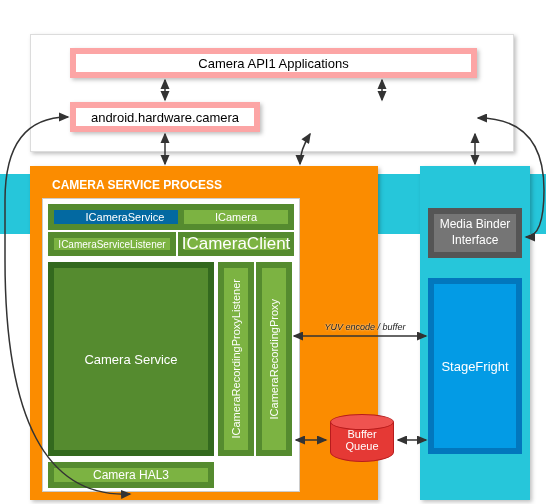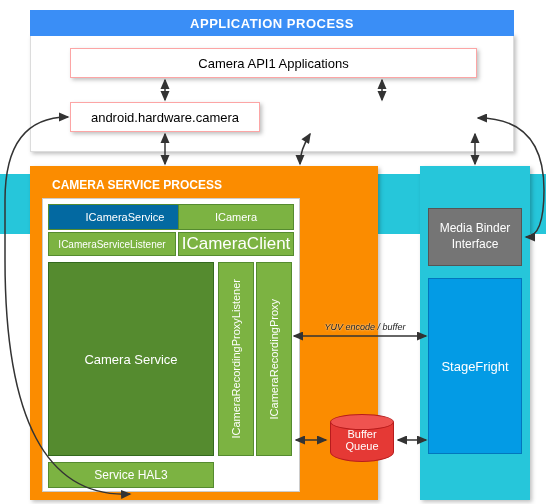--- a/index.html
+++ b/index.html
@@ -1,33 +1,30 @@
 <!DOCTYPE html>
 <html><head>
 <meta charset="utf-8">
 <style>
   * { box-sizing: border-box; margin: 0; padding: 0; }
   body { font-family: Arial, Helvetica, sans-serif; background: #fff; }
   .canvas { position: relative; width: 546px; height: 504px; background: #fff; }
-  .box { position: absolute; border: 1px solid #fca5a5; display: flex; align-items: center; justify-content: center; text-align: center; font-size: 13px; }
+  .box { position: absolute; border: 6px solid #fca5a5; display: flex; align-items: center; justify-content: center; text-align: center; font-size: 13px; }
   .shadow { box-shadow: 2px 2px 4px rgba(0,0,0,0.25); }
   svg.arrows { position: absolute; top:0; left:0; width:546px; height:504px; pointer-events:none; }
 </style>
 </head>
 <body>
 
 <div class="canvas">
 
   <div style="position:absolute; left:0; top:174px; width:546px; height:60px; background:#26c6da;"></div>
 
   <div style="position:absolute; left:30px; top:34px; width:484px; height:118px; background:#fff; border:1px solid #dcdcdc; box-shadow:2px 2px 4px rgba(0,0,0,0.25);"></div>
 
-  <div class="box" style="left:30px; top:10px; width:484px; height:26px; background:#3a8ef6; color:#fff; border:none; font-weight:bold; font-size:13px; letter-spacing:0.5px;">
-    <span>APPLICATION PROCESS</span>
-  </div>
 
   <div class="box shadow" style="left:70px; top:48px; width:407px; height:30px; background:#fff;">
     <span>Camera API1 Applications</span>
   </div>
 
   <div class="box shadow" style="left:70px; top:102px; width:190px; height:30px; background:#fff;">
     <span>android.hardware.camera</span>
   </div>
 
 
@@ -61,27 +58,27 @@
 
   <div class="box" style="left:218px; top:262px; width:36px; height:194px; background:#7cb342; color:#fff; border-color:#558b2f;">
     <span style="writing-mode: vertical-rl; transform: rotate(180deg); font-size:11px;">ICameraRecordingProxyListener</span>
   </div>
 
   <div class="box" style="left:256px; top:262px; width:36px; height:194px; background:#7cb342; color:#fff; border-color:#558b2f;">
     <span style="writing-mode: vertical-rl; transform: rotate(180deg); font-size:11px;">ICameraRecordingProxy</span>
   </div>
 
   <div class="box" style="left:48px; top:462px; width:166px; height:26px; background:#7cb342; color:#fff; border-color:#558b2f; font-size:12px;">
-    <span>Service HAL3</span>
+    <span>Camera HAL3</span>
   </div>
 
   <div style="position:absolute; left:420px; top:166px; width:110px; height:334px; background:#26c6da; box-shadow:2px 2px 4px rgba(0,0,0,0.25);"></div>
 
 
-  <div class="box" style="left:428px; top:208px; width:94px; height:58px; background:#757575; color:#fff; border-color:#555; font-size:12px; line-height:1.3;">
+  <div class="box" style="left:428px; top:208px; width:94px; height:50px; background:#757575; color:#fff; border-color:#555; font-size:12px; line-height:1.3;">
     <span>Media Binder Interface</span>
   </div>
 
   <div class="box" style="left:428px; top:278px; width:94px; height:176px; background:#039be5; color:#fff; border-color:#0277bd; font-size:13px;">
     <span>StageFright</span>
   </div>
 
   <div style="position:absolute; left:330px; top:414px; width:72px; height:48px;">
     <div style="position:absolute; left:0; top:8px; width:64px; height:40px; background:#e53935; border:1px solid #b71c1c; border-radius:0 0 32px 32px / 0 0 10px 10px;"></div>
     <div style="position:absolute; left:0; top:0; width:64px; height:16px; background:#ef5350; border:1px solid #b71c1c; border-radius:50%;"></div>

